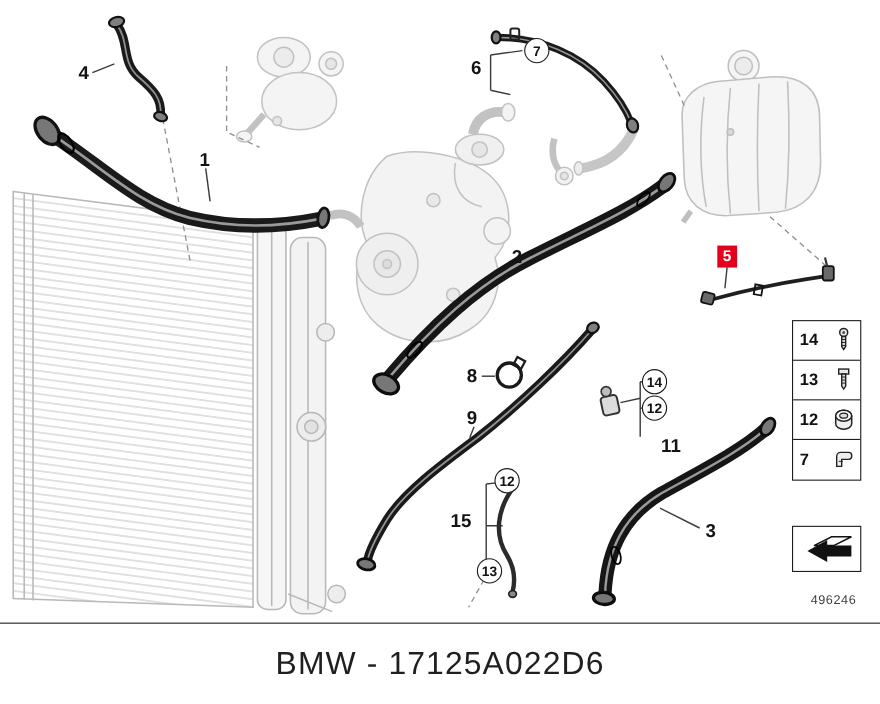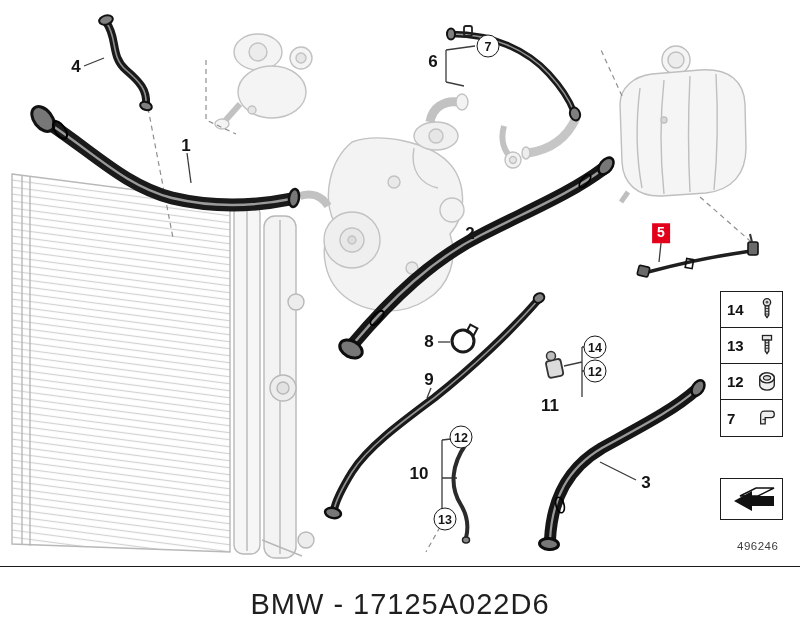--- a/index.html
+++ b/index.html
@@ -197,23 +197,23 @@
     <div class="co plain" style="left:76px;top:67px">4</div>
     <div class="co plain" style="left:186px;top:146px">1</div>
     <div class="co plain" style="left:433px;top:62px">6</div>
     <div class="co circled" style="left:488px;top:46px">7</div>
     <div class="co plain" style="left:470px;top:234px">2</div>
     <div class="co highlighted" style="left:661px;top:233px">5</div>
     <div class="co plain" style="left:429px;top:342px">8</div>
     <div class="co plain" style="left:429px;top:380px">9</div>
     <div class="co circled" style="left:595px;top:347px">14</div>
     <div class="co circled" style="left:595px;top:371px">12</div>
-    <div class="co plain" style="left:550px;top:406px">11</div>
+    <div class="co plain" style="left:610px;top:406px">11</div>
     <div class="co circled" style="left:461px;top:437px">12</div>
-    <div class="co plain" style="left:419px;top:474px">10</div>
+    <div class="co plain" style="left:419px;top:474px">15</div>
     <div class="co circled" style="left:445px;top:519px">13</div>
     <div class="co plain" style="left:646px;top:483px">3</div>
 
     <div class="legend" style="left:720px;top:291px;width:63px;">
       <div class="legend-row">
         <span class="legend-num">14</span>
         <svg viewBox="0 0 22 26" width="20" height="25">
           <circle cx="11" cy="5" r="4" fill="#e8e8e8" stroke="#222" stroke-width="1.5"></circle>
           <circle cx="11" cy="5" r="1.5" fill="#555"></circle>
           <path d="M9 9 h4 v10 l-2 3 l-2 -3 Z" fill="#ddd" stroke="#222" stroke-width="1.4"></path>

